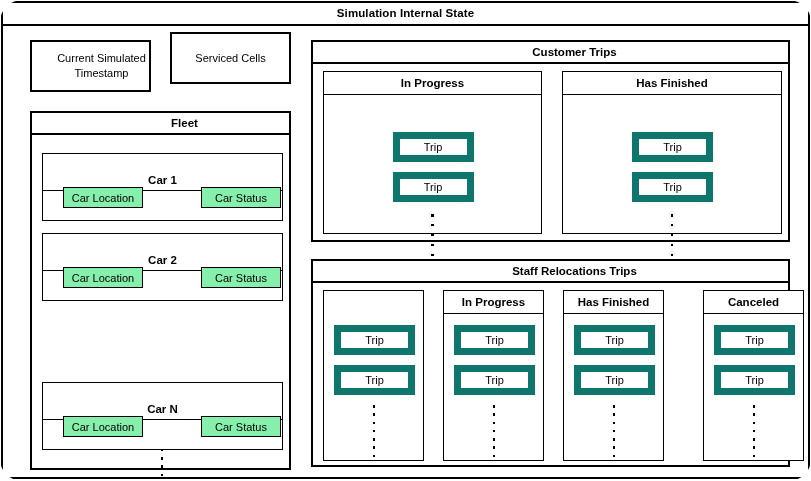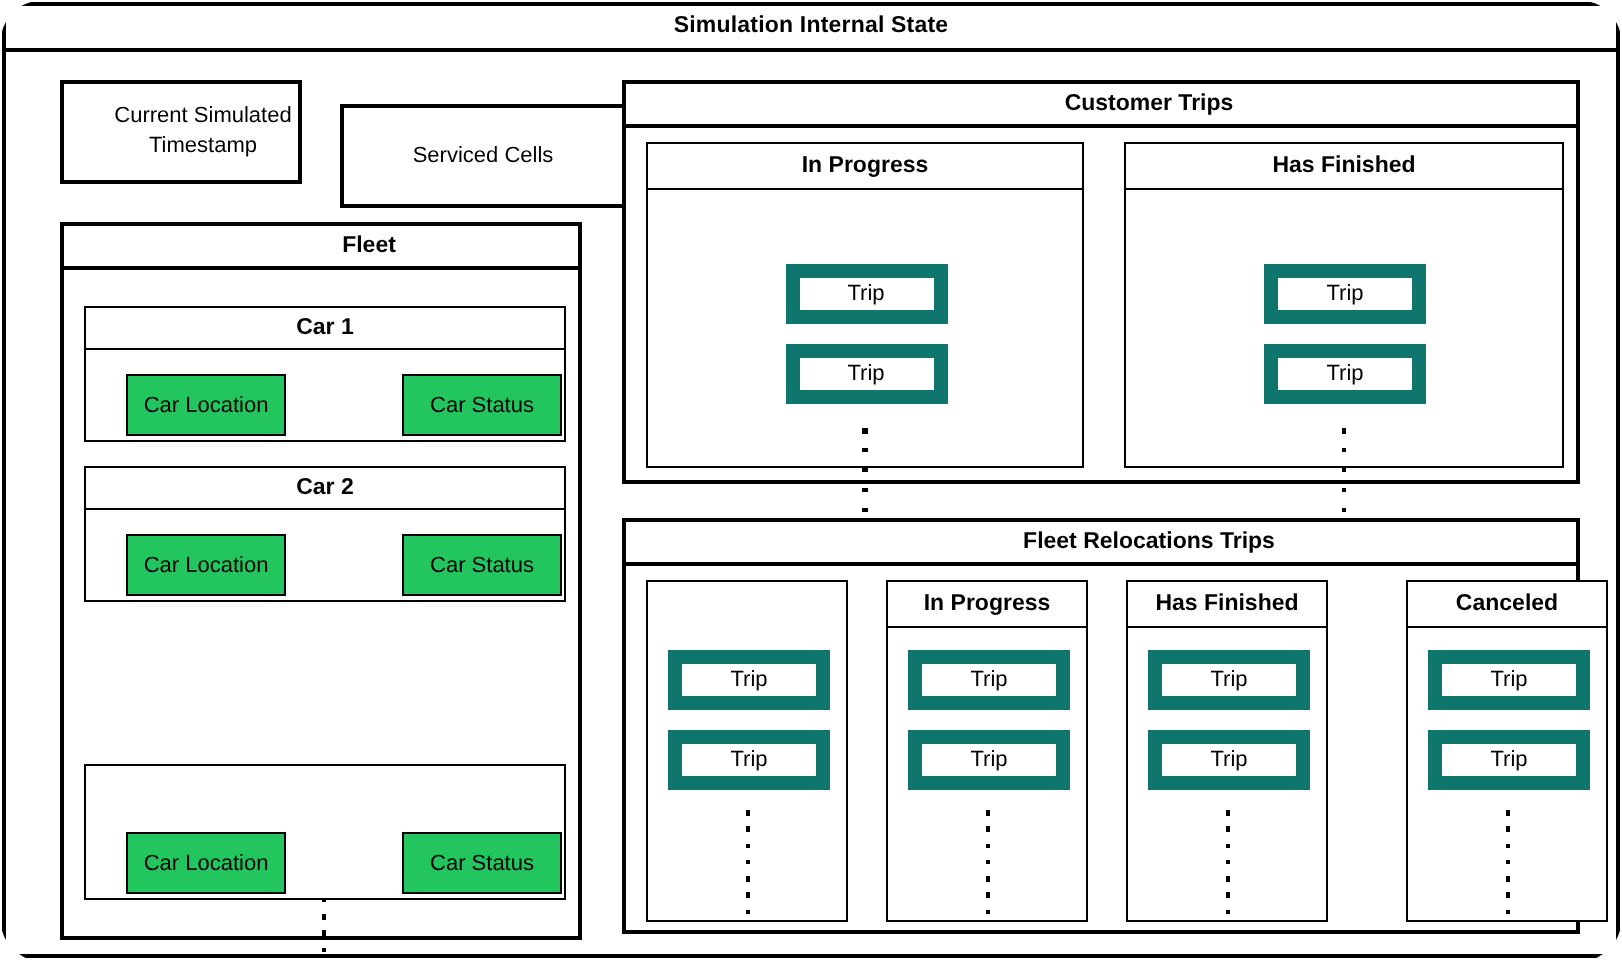--- a/index.html
+++ b/index.html
@@ -55,21 +55,21 @@
   
   .stat-box {
     display: flex;
     align-items: center;
     justify-content: center;
     text-align: center;
     font-size: 11px;
     line-height: 15px;
   }
   #timestamp-box { left: 30px;  top: 40px; width: 121px; height: 52px; padding-left: 22px; }
-  #serviced-box  { left: 170px; top: 52px; width: 143px; height: 52px; }
+  #serviced-box  { left: 170px; top: 32px; width: 121px; height: 52px; }
 
   
   .panel-header {
     position: absolute;
     left: 0;
     top: 0;
     right: 0;
     height: 22px;
     box-sizing: border-box;
     border-bottom: 2px solid #000000;
@@ -88,37 +88,37 @@
     position: absolute;
     left: 10px;
     width: 241px;
     height: 68px;
     box-sizing: border-box;
     border: 1px solid #000000;
     background: #ffffff;
   }
   .car-card .car-header {
     position: absolute;
-    left: 0; top: 0; right: 0;
+    left: 0; top: 16px; right: 0;
     height: 21px;
     box-sizing: border-box;
     border-bottom: 1px solid #000000;
     display: flex;
     align-items: center;
     justify-content: center;
     font-size: 11.5px;
     font-weight: bold;
   }
   .car-sub {
     position: absolute;
     top: 33px;
-    height: 31px;
+    height: 21px;
     box-sizing: border-box;
     border: 1px solid #000000;
-    background: #22c55e;
+    background: #86efac;
     display: flex;
     align-items: center;
     justify-content: center;
     font-size: 11px;
   }
   .car-sub.loc    { left: 20px;  width: 80px; }
   .car-sub.status { left: 140px; width: 80px; margin-left: 18px; }
 
   #car-1 { top: 40px;  }
   #car-2 { top: 120px; }
@@ -247,20 +247,21 @@
       <i></i>
         <i></i>
         <i></i>
         <i></i>
         <i></i>
         <i></i>
         <i></i>
     </div>
 
     <div class="car-card" id="car-n">
+      <div class="car-header">Car N</div>
       <div class="car-sub loc">Car Location</div>
       <div class="car-sub status">Car Status</div>
     </div>
   </div>
 
   <div class="box2" id="customer-trips-panel">
     <div class="panel-header">Customer Trips</div>
 
     <div class="trip-column" id="ct-in-progress">
       <div class="col-header">In Progress</div>
@@ -287,21 +288,21 @@
           <i></i>
           <i></i>
           <i></i>
           <i></i>
           <i></i>
       </div>
     </div>
   </div>
 
   <div class="box2" id="staff-panel">
-    <div class="panel-header">Fleet Relocations Trips</div>
+    <div class="panel-header">Staff Relocations Trips</div>
 
     <div class="trip-column staff-col" id="staff-col-0">
       <div class="trip-box sr-trip first">Trip</div>
       <div class="trip-box sr-trip second">Trip</div>
       <div class="vdots sr">
         <i></i>
           <i></i>
           <i></i>
           <i></i>
           <i></i>

